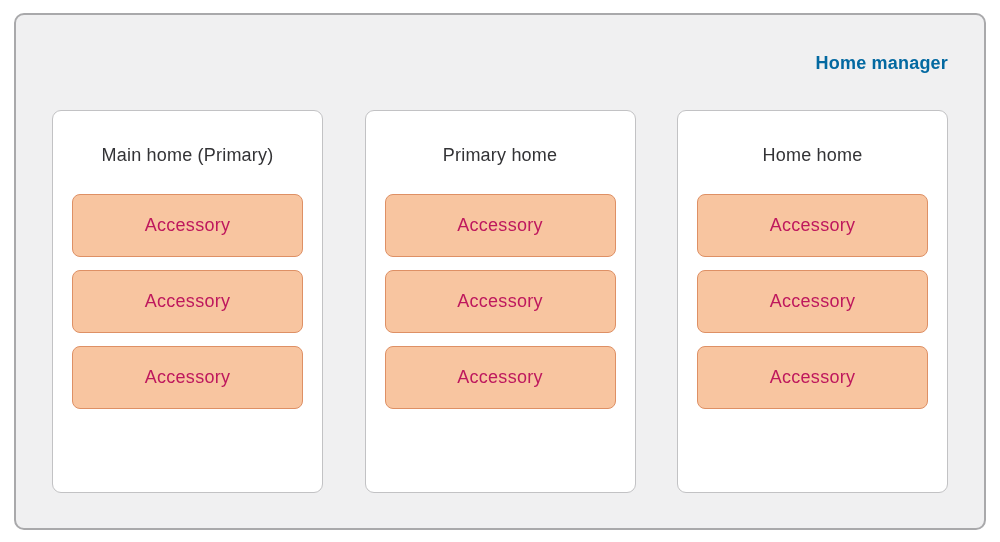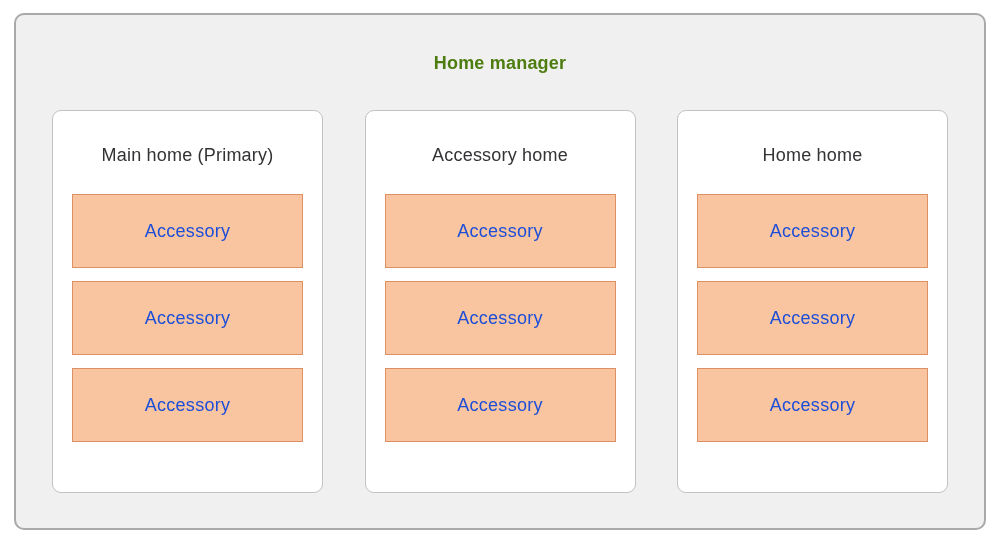--- a/index.html
+++ b/index.html
@@ -22,25 +22,25 @@
     width: 972px;
     height: 517px;
     box-sizing: border-box;
     background: #f0f0f1;
     border: 2px solid #a9a9ab;
     border-radius: 10px;
     padding: 36px 36px 0 36px;
   }
   .diagram-title {
     margin: 0 0 35px 0;
-    text-align: center;
+    text-align: right;
     font-size: 18px;
     line-height: 24px;
     font-weight: bold;
-    color: #4d7c0f;
+    color: #0369a1;
     letter-spacing: 0.2px;
   }
   .homes-row {
     display: flex;
     justify-content: space-between;
   }
   .home-card {
     box-sizing: border-box;
     width: 271px;
     height: 383px;
@@ -56,51 +56,51 @@
     text-align: center;
     font-size: 18px;
     line-height: 28px;
     font-weight: 400;
     color: #333336;
     letter-spacing: 0.2px;
     white-space: nowrap;
   }
   .accessory-box {
     box-sizing: border-box;
-    height: 74px;
+    height: 63px;
     margin-bottom: 13px;
     background: #f8c5a0;
     border: 1.5px solid #de9065;
-    border-radius: 0;
+    border-radius: 8px;
     display: flex;
     align-items: center;
     justify-content: center;
     font-size: 18px;
-    color: #1d4ed8;
+    color: #be185d;
     letter-spacing: 0.3px;
   }
   .accessory-box:last-child { margin-bottom: 0; }
 </style>
 </head>
 <body>
 
 <div class="stage">
   <div class="outer-container">
     <h1 class="diagram-title">Home manager</h1>
     <div class="homes-row">
 
       <div class="home-card">
         <h2 class="home-title">Main home (Primary)</h2>
         <div class="accessory-box">Accessory</div>
         <div class="accessory-box">Accessory</div>
         <div class="accessory-box">Accessory</div>
       </div>
 
       <div class="home-card">
-        <h2 class="home-title">Accessory home</h2>
+        <h2 class="home-title">Primary home</h2>
         <div class="accessory-box">Accessory</div>
         <div class="accessory-box">Accessory</div>
         <div class="accessory-box">Accessory</div>
       </div>
 
       <div class="home-card">
         <h2 class="home-title">Home home</h2>
         <div class="accessory-box">Accessory</div>
         <div class="accessory-box">Accessory</div>
         <div class="accessory-box">Accessory</div>

